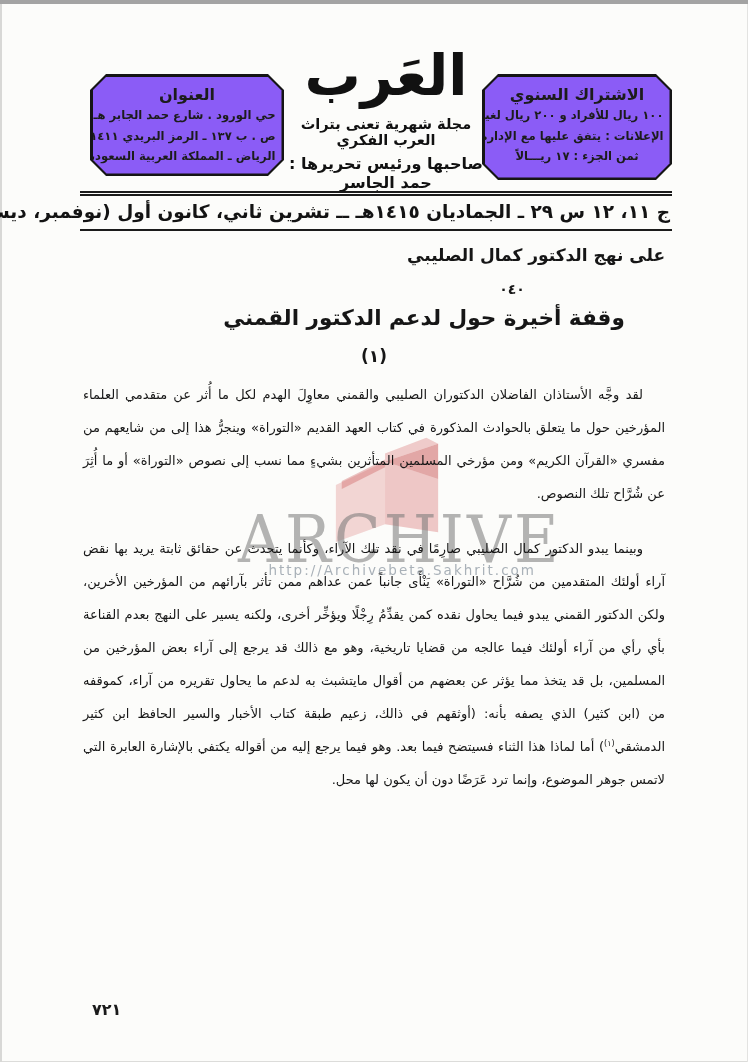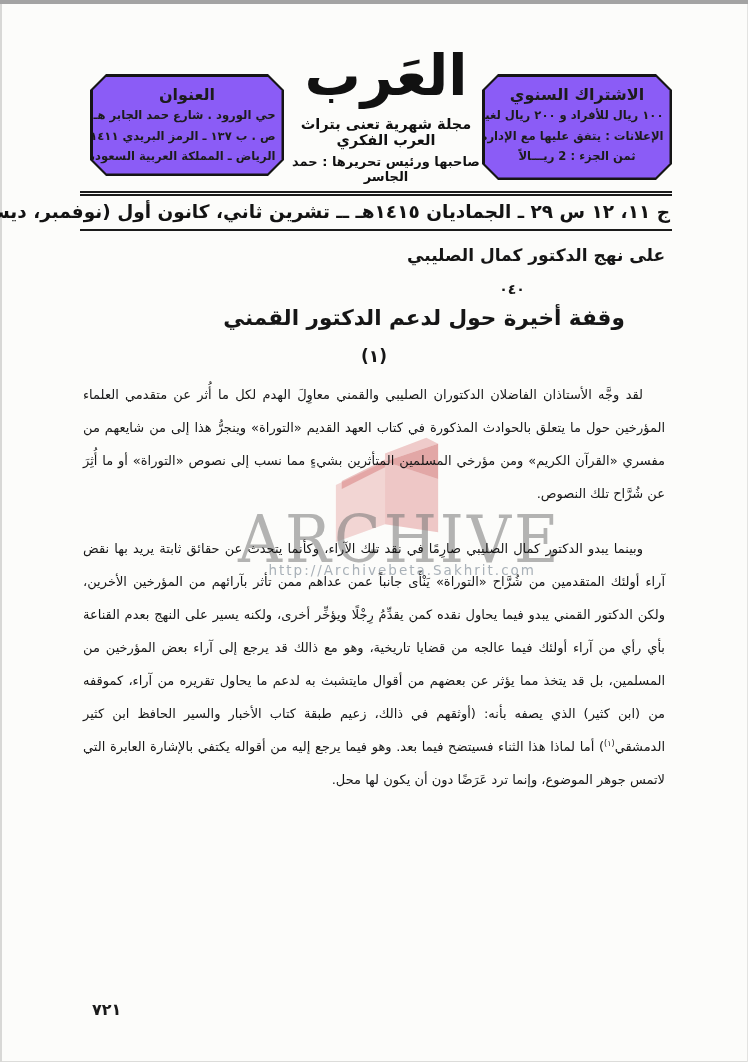--- a/index.html
+++ b/index.html
@@ -34,21 +34,21 @@
     padding:7px 6px 4px;
     color:#1c1c1c;
   }
   .box-subscription{top:22px;right:76px;width:190px;height:106px;}
   .box-address{top:22px;left:90px;width:194px;height:102px;}
   .cartouche .box-title{font-weight:700;font-size:16px;line-height:1.35;}
   .cartouche .box-line{font-weight:700;font-size:11.6px;line-height:1.78;white-space:nowrap;}
   .logo-block{position:absolute;top:-4px;left:288px;width:196px;text-align:center;direction:rtl;color:#111;}
   .logo-word{font-size:56px;font-weight:700;line-height:1.0;letter-spacing:-1px;}
   .logo-tag1{margin-top:12px;font-size:14.5px;font-weight:700;}
-  .logo-tag2{margin-top:6px;font-size:13px;font-weight:700;}
+  .logo-tag2{margin-top:6px;font-size:16px;font-weight:700;}
   
   .issue-bar{
     position:absolute;top:191px;left:80px;right:76px;
     border-top:5px double #1b1b1b;
     border-bottom:2.5px solid #1b1b1b;
     padding:5px 2px 7px;
     direction:rtl;text-align:center;
     font-size:18.5px;font-weight:700;color:#131313;
     white-space:nowrap;
   }
@@ -102,21 +102,21 @@
   <div class="watermark wm-text">ARCHIVE</div>
   <div class="watermark wm-url">http://Archivebeta.Sakhrit.com</div>
 
   <div class="masthead">
 
     <div class="cartouche box-subscription">
       <div class="inner">
         <div class="box-title">الاشتراك السنوي</div>
         <div class="box-line">١٠٠ ريال للأفراد و ٢٠٠ ريال لغيرهم</div>
         <div class="box-line">الإعلانات : يتفق عليها مع الإدارة</div>
-        <div class="box-line">ثمن الجزء : 2 ريـــالاً</div>
+        <div class="box-line">ثمن الجزء : ١٧ ريـــالاً</div>
       </div>
     </div>
 
     <div class="logo-block">
       <div class="logo-word">العَرب</div>
       <div class="logo-tag1">مجلة شهرية تعنى بتراث العرب الفكري</div>
       <div class="logo-tag2">صاحبها ورئيس تحريرها : حمد الجاسر</div>
     </div>
 
     <div class="cartouche box-address">

